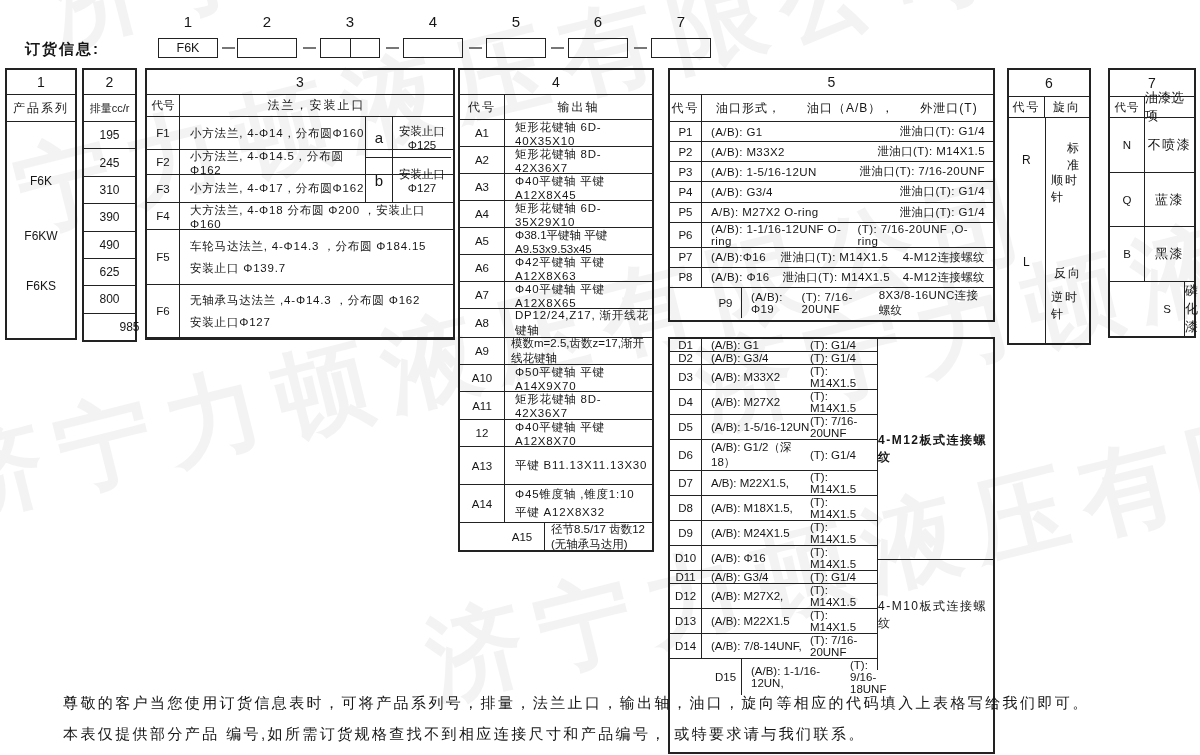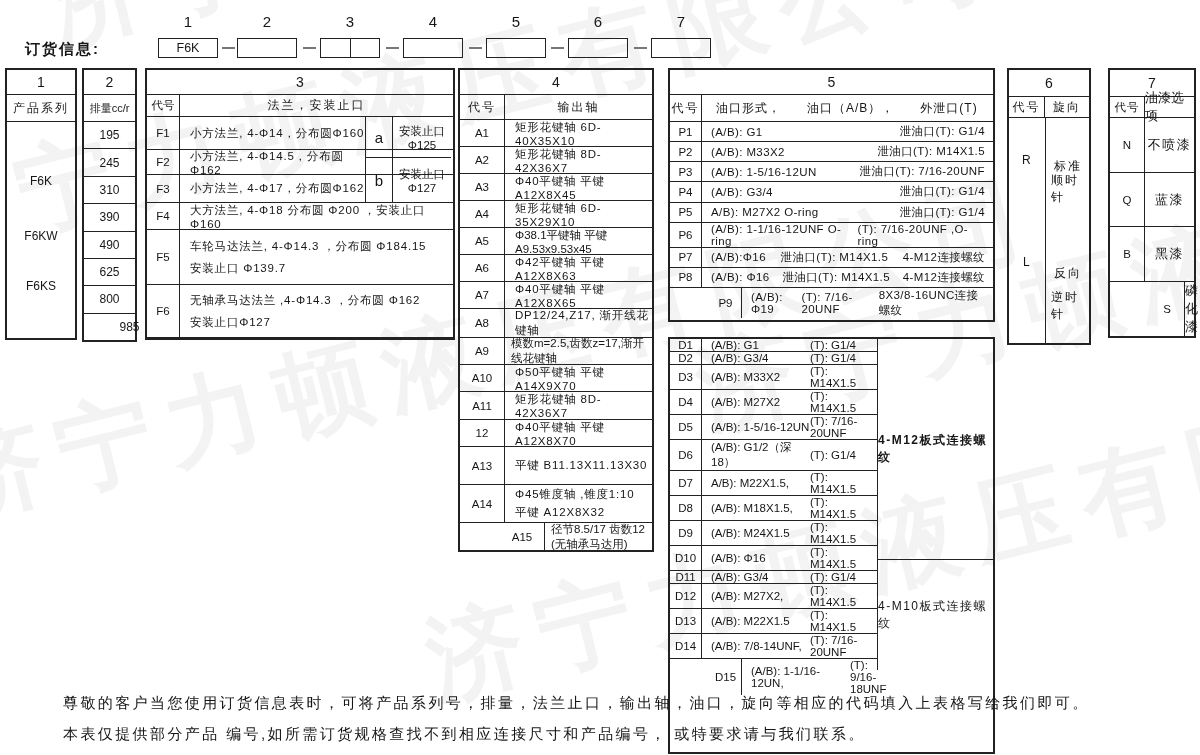--- a/index.html
+++ b/index.html
@@ -472,21 +472,21 @@
 
   <div class="tbl" style="left:1007px;top:68px;width:84px;height:277px;">
     <div class="trow numhdr h27">6</div>
     <div class="trow h21">
       <div class="code-cell w36" style="font-size:12px;letter-spacing:2px;">代号</div>
       <div class="desc-cell" style="justify-content:center;padding-left:0;font-size:12px;letter-spacing:2px;">旋向</div>
     </div>
     <div class="t6-body">
       <div class="t6-div"></div>
       <span style="left:13px;top:35px;">R</span>
-      <span style="left:45px;top:22px;margin-top:18px;">标准</span>
+      <span style="left:58px;top:22px;">标准</span>
       <span style="left:42px;top:54px;">顺时针</span>
       <span style="left:14px;top:137px;">L</span>
       <span style="left:45px;top:147px;text-align:right;">反向</span>
       <span style="left:42px;top:171px;">逆时针</span>
     </div>
   </div>
 
   <div class="tbl" style="left:1108px;top:68px;width:88px;height:270px;">
     <div class="trow numhdr h27">7</div>
     <div class="trow h21">

